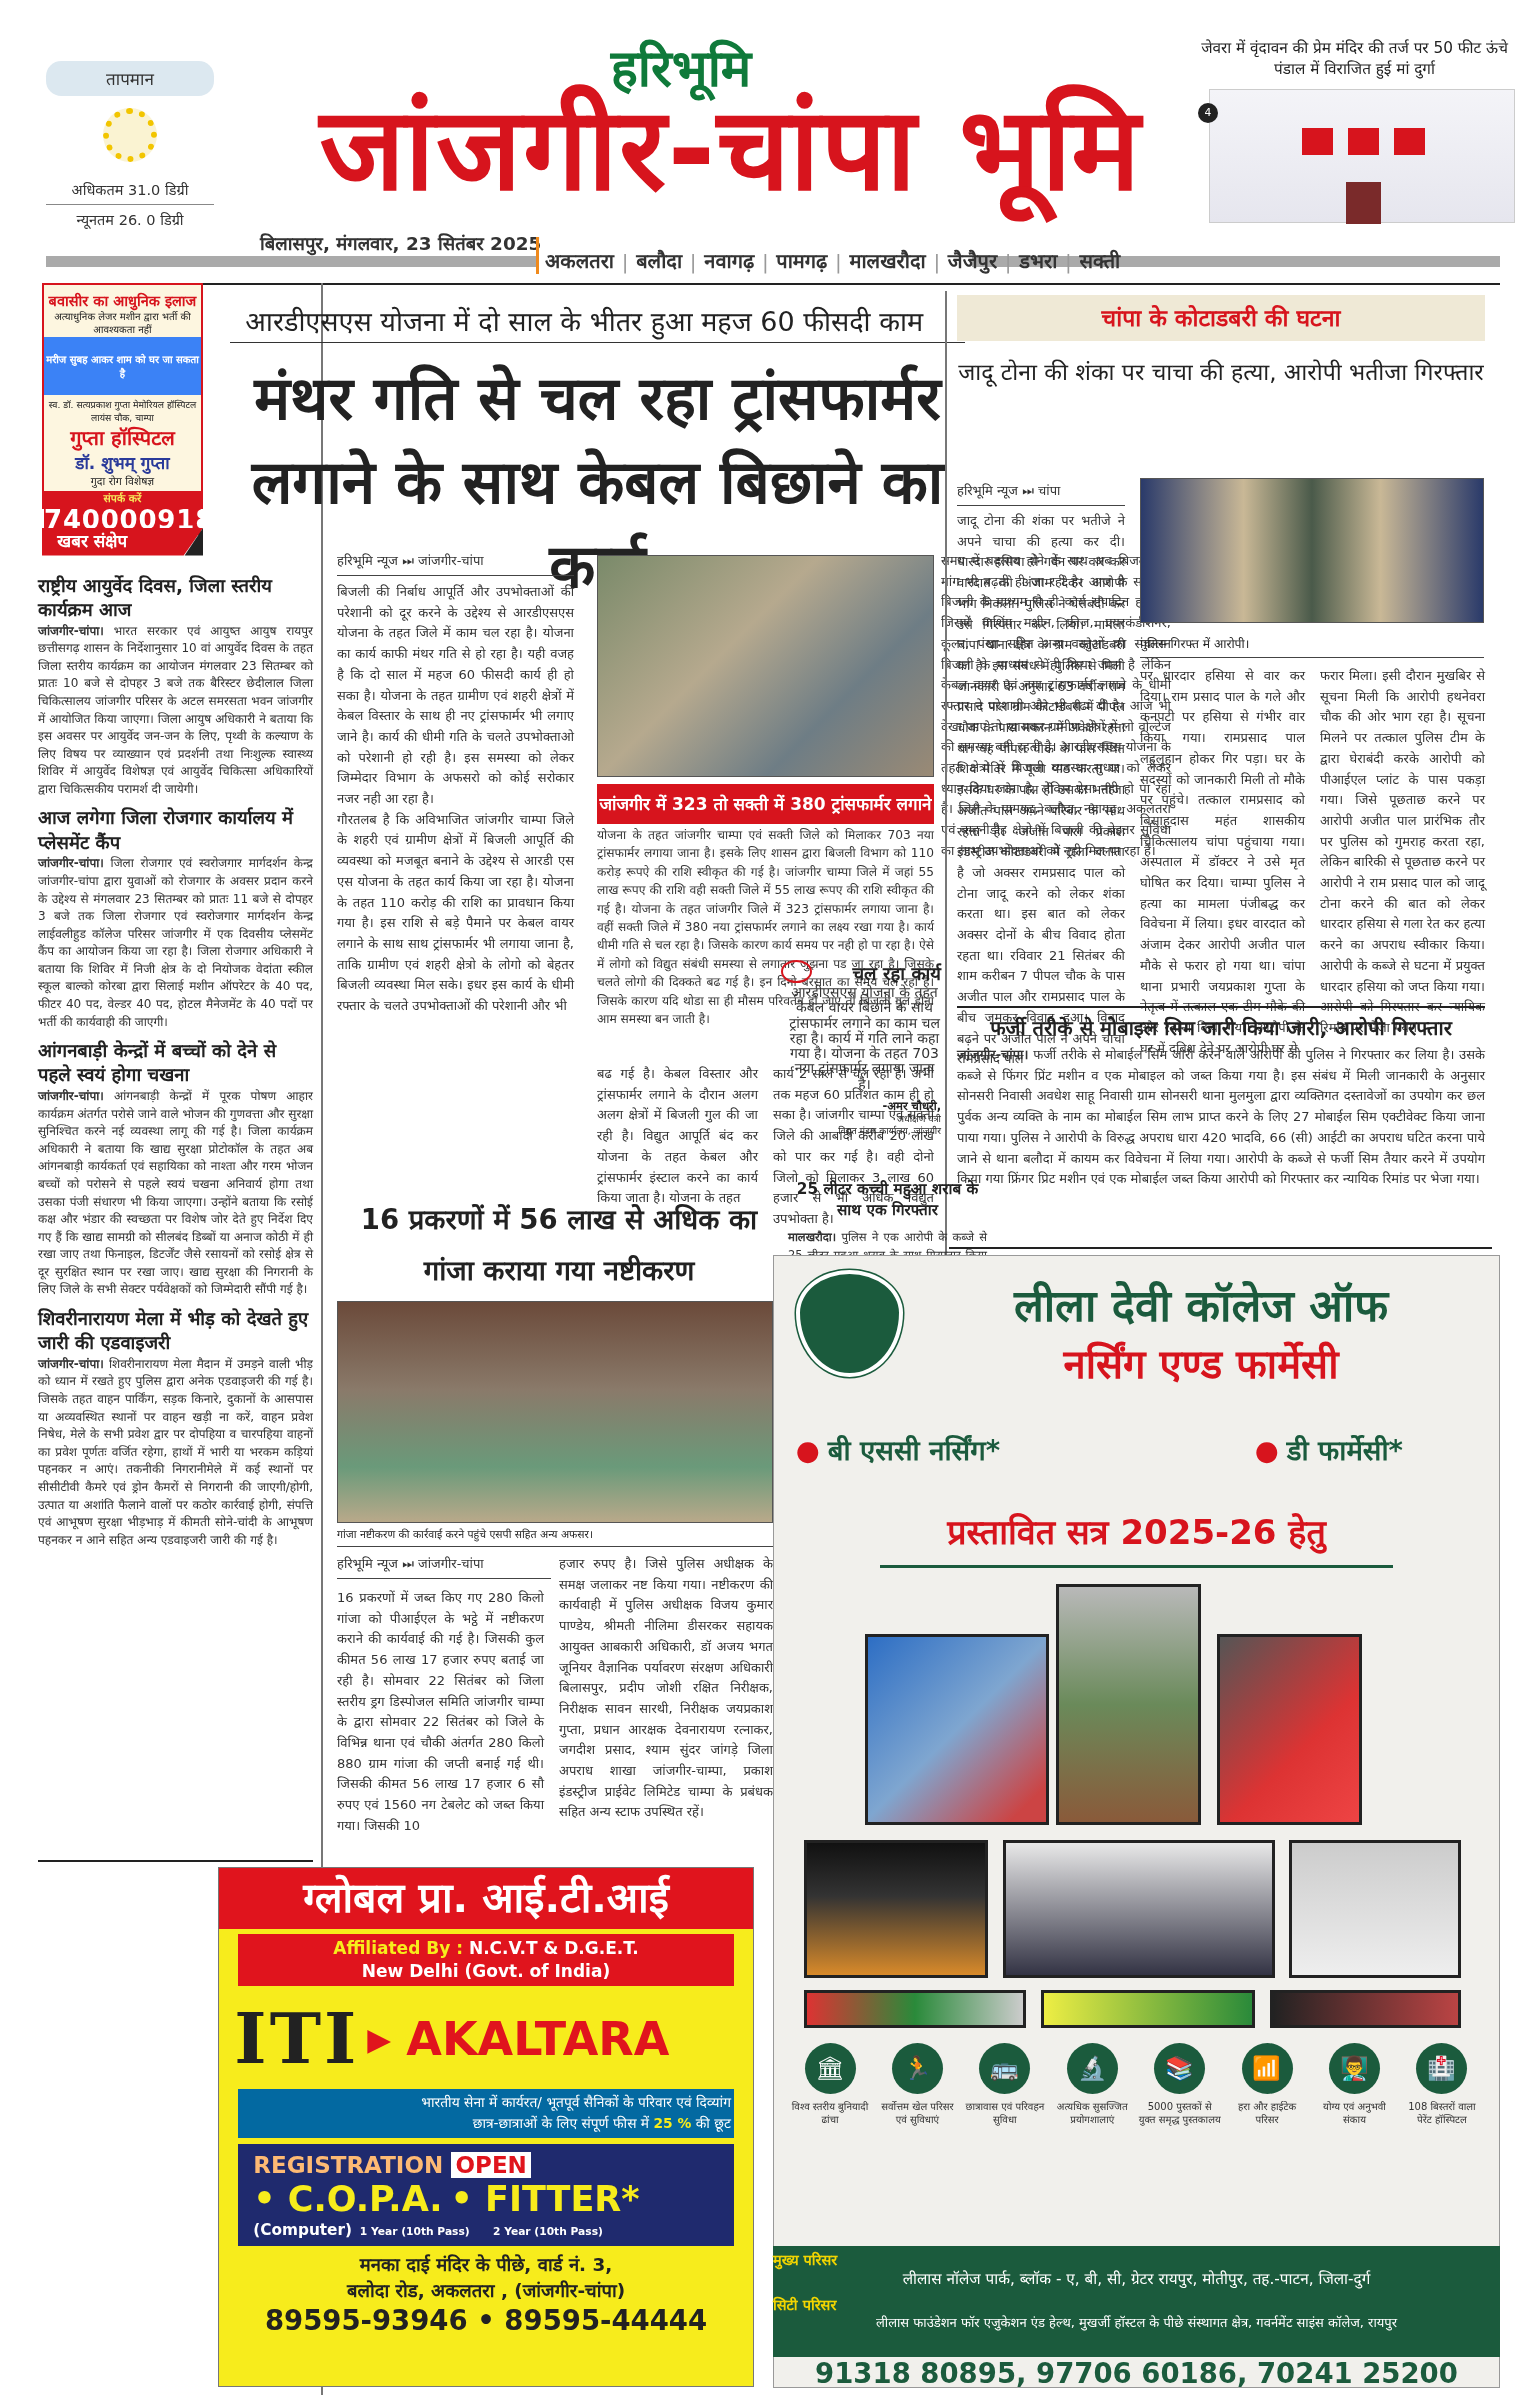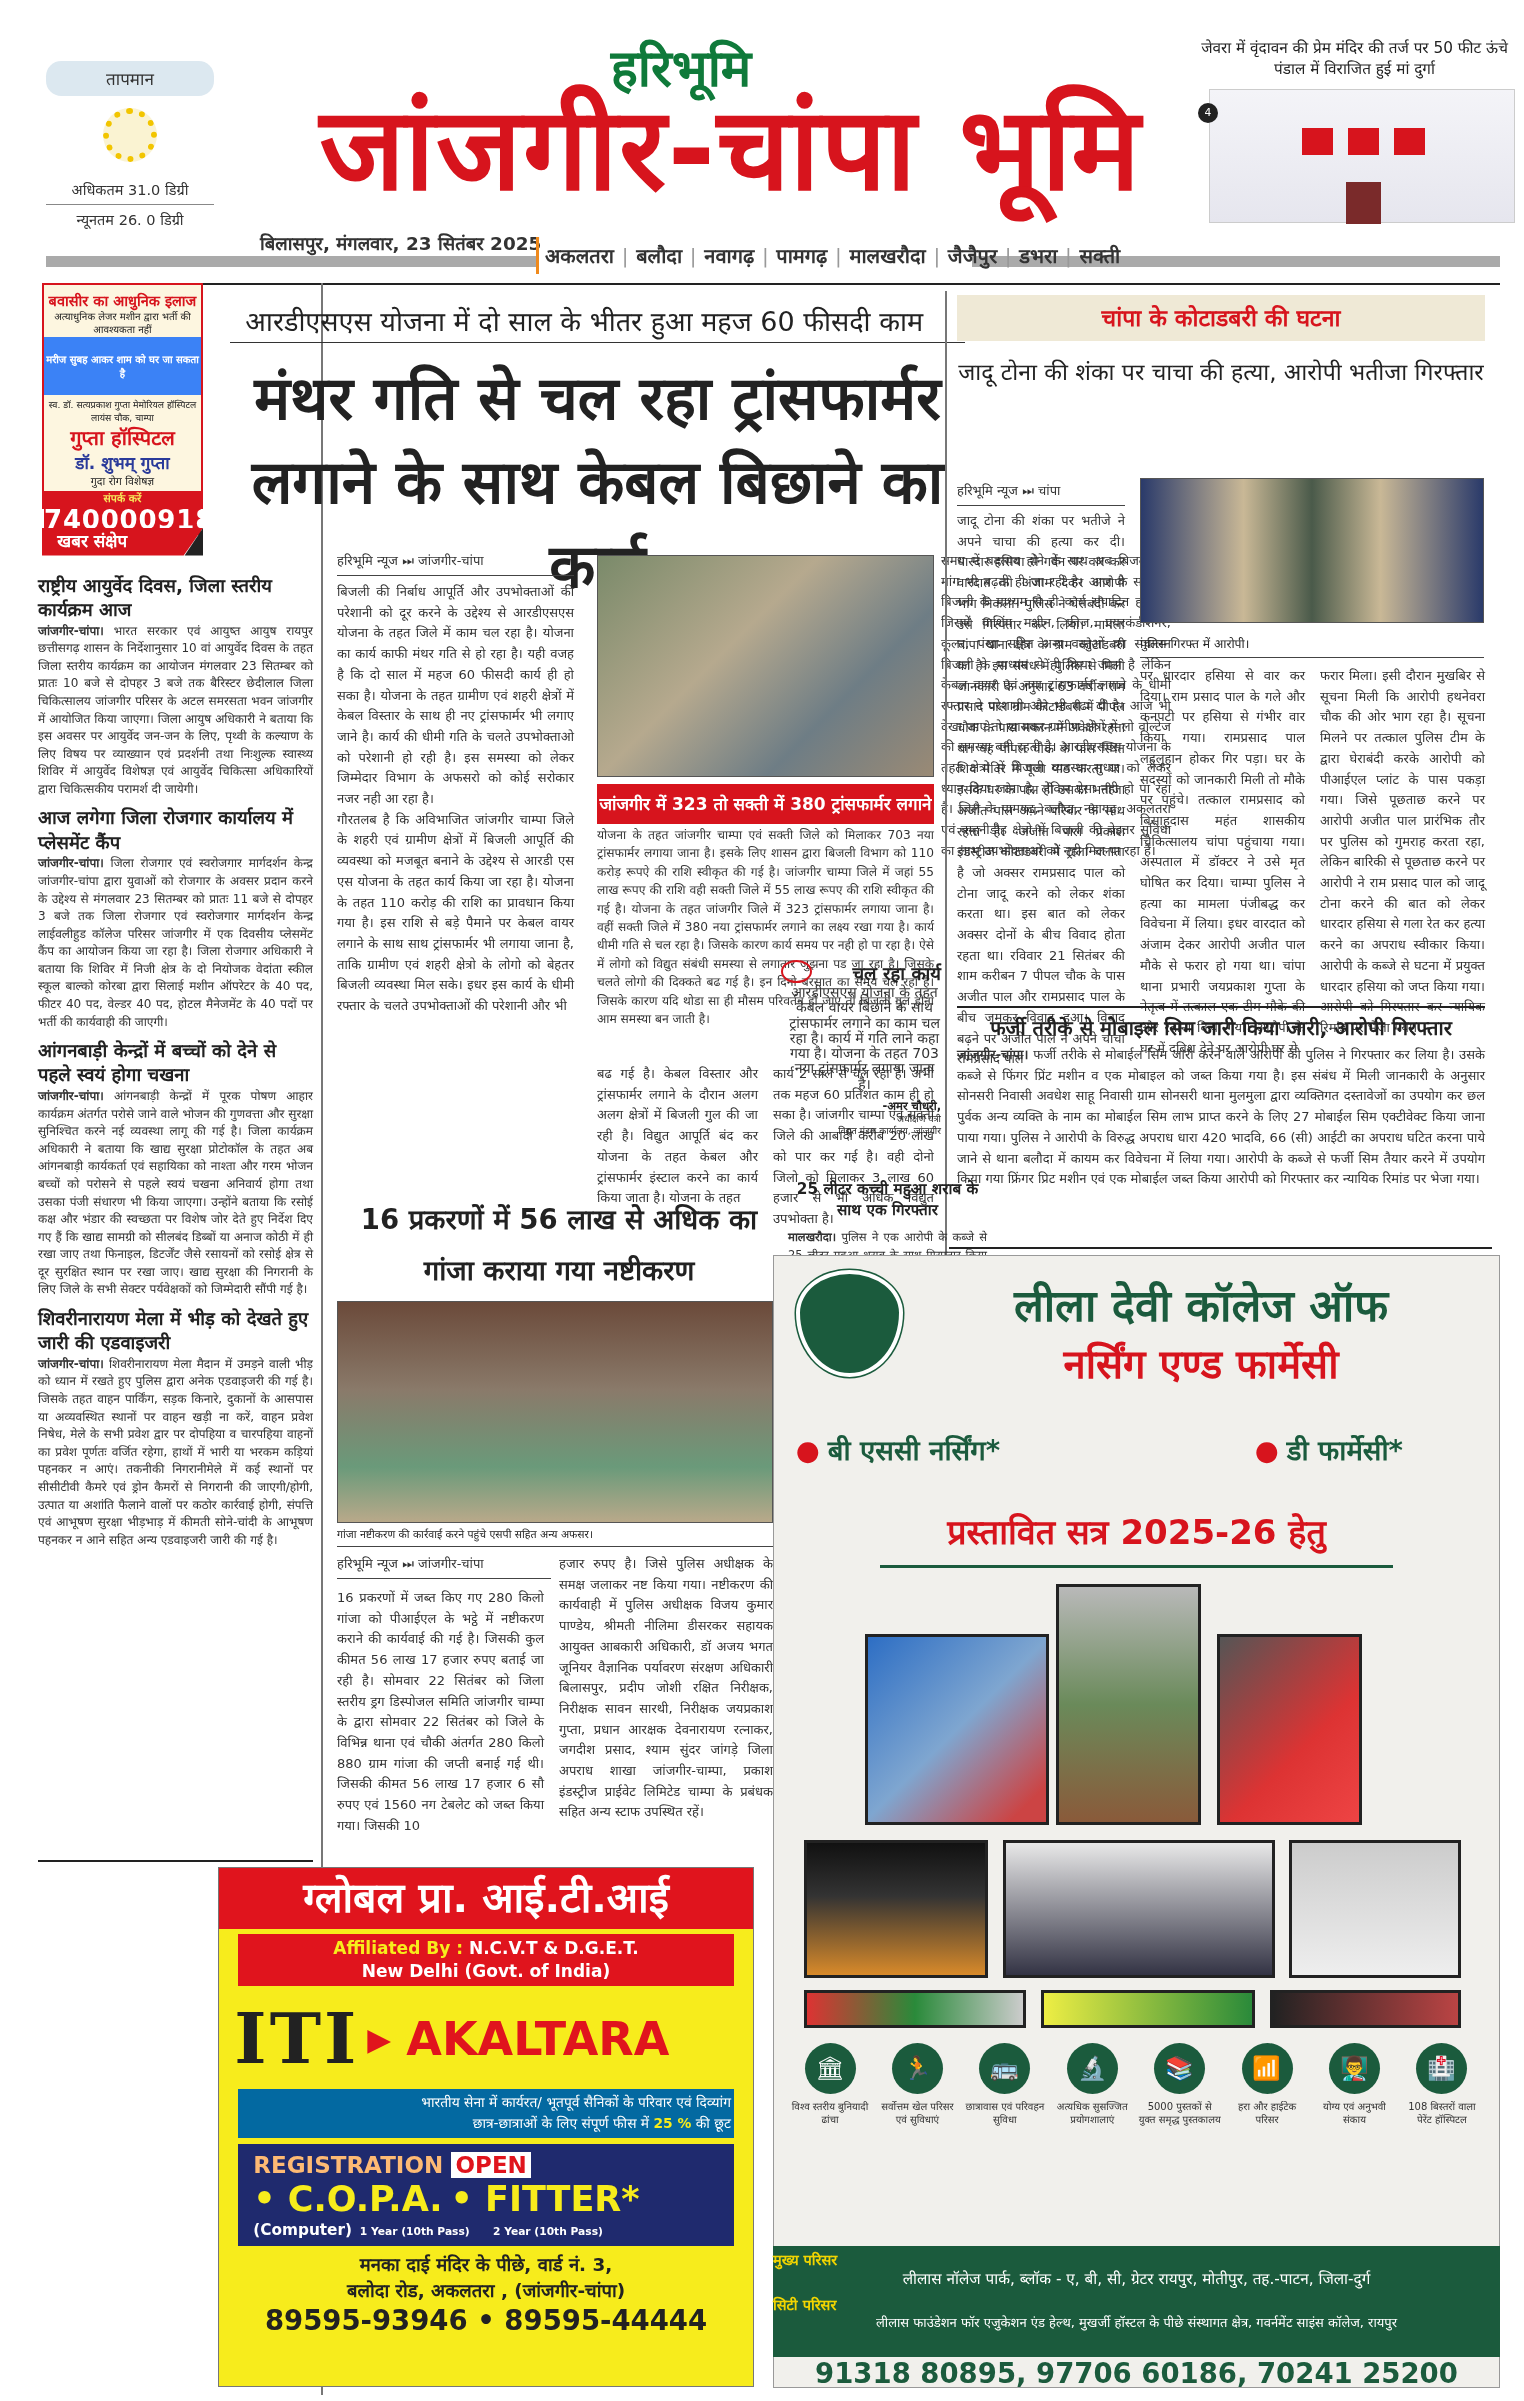--- a/index.html
+++ b/index.html
@@ -10,21 +10,21 @@
 .photo{background:linear-gradient(135deg,#7a8a6a,#b6a98e 40%,#6e7d85 70%,#9a8a75);border:0.8px solid #555}
 .rule{background:#222}
 
 #temp-box{left:46px;top:61px;width:168px}
 #temp-label{background:#dce8f0;border-radius:15.3px;text-align:center;font-size:17px;padding:6.1px 0;color:#333}
 #sun{width:54px;height:54px;margin:12.2px auto;border-radius:50%;background:#faf3d2;border:6.1px dotted #f2c500}
 .temp-line{text-align:center;font-size:14.5px;padding:4.6px 0;color:#333}
 #logo-small{left:566px;top:31px;width:230px;text-align:center;font-size:51px;color:#0f7a3a;font-weight:bold}
 #masthead{left:298px;top:84px;width:865px;text-align:center;font-size:115px;color:#d7141d;font-weight:bold;letter-spacing:1.5px;line-height:130px}
 #dateline{left:260px;top:230px;font-size:18.4px;font-weight:bold;color:#333}
-#nav{left:536px;top:237px;display:flex;align-items:center;font-size:20px;font-weight:bold;color:#333;border-left:3.8px solid #f08a1c;padding-left:6.1px;height:37px}
+#nav{left:536px;top:237px;display:flex;align-items:flex-end;font-size:20px;font-weight:bold;color:#333;border-left:3.8px solid #f08a1c;padding-left:6.1px;height:37px}
 #nav .sep{margin:0 7.7px;color:#999;font-weight:normal}
 #gray-bar-left{left:46px;top:256px;width:490px;height:10.7px;background:#aaa}
 #gray-bar-right{left:972px;top:256px;width:528px;height:10.7px;background:#aaa}
 #header-rule{left:46px;top:283px;width:1454px;height:2.3px}
 #promo{left:1194px;top:38px;width:321px}
 #promo-title{font-size:15.3px;text-align:center;line-height:21.4px;color:#222}
 #promo-img{width:306px;height:134px;margin:7.7px 0 0 15.3px;background:linear-gradient(#f4f4f8,#e6e6ee);border:0.8px solid #ccc;position:relative}
 #promo-img .win{position:absolute;background:#d7141d}
 #promo-num{left:1198px;top:103px;width:20px;height:20px;border-radius:50%;background:#222;color:#fff;font-size:10.7px;text-align:center;line-height:20px}
 

